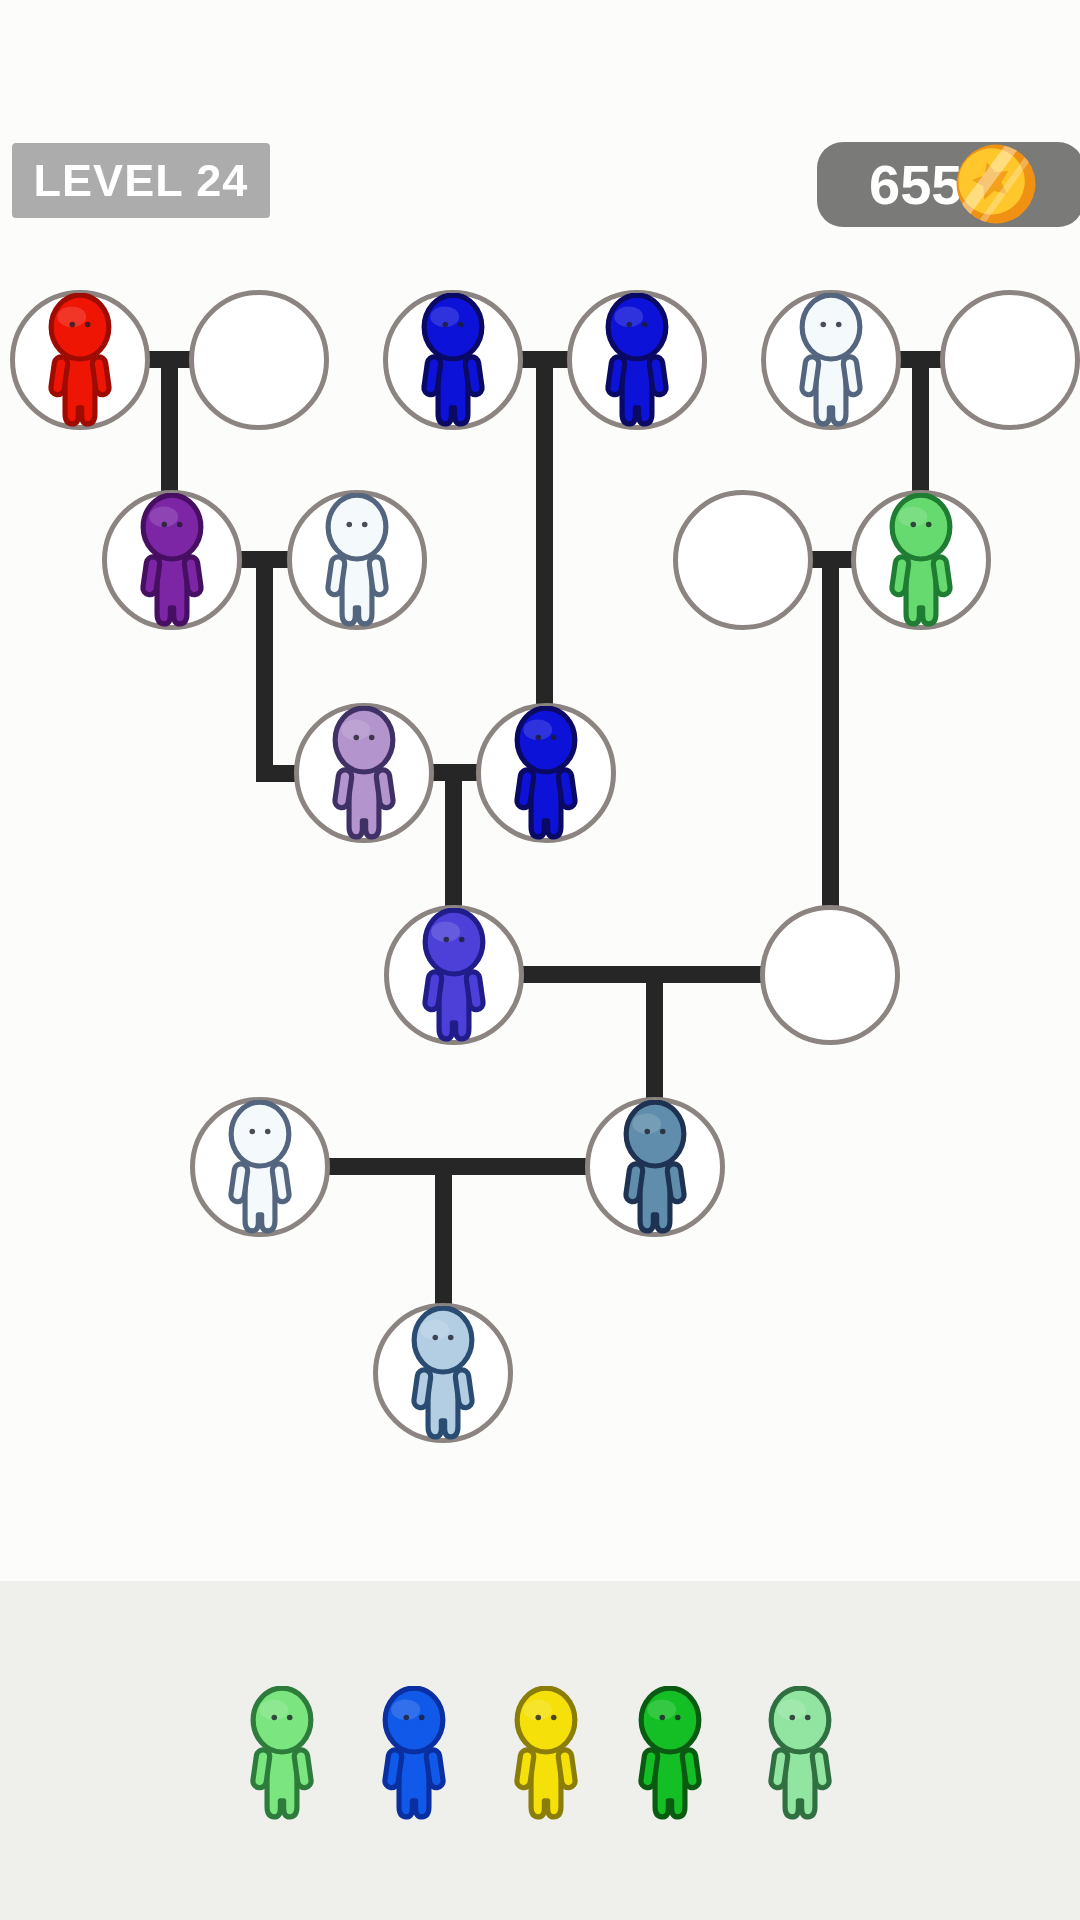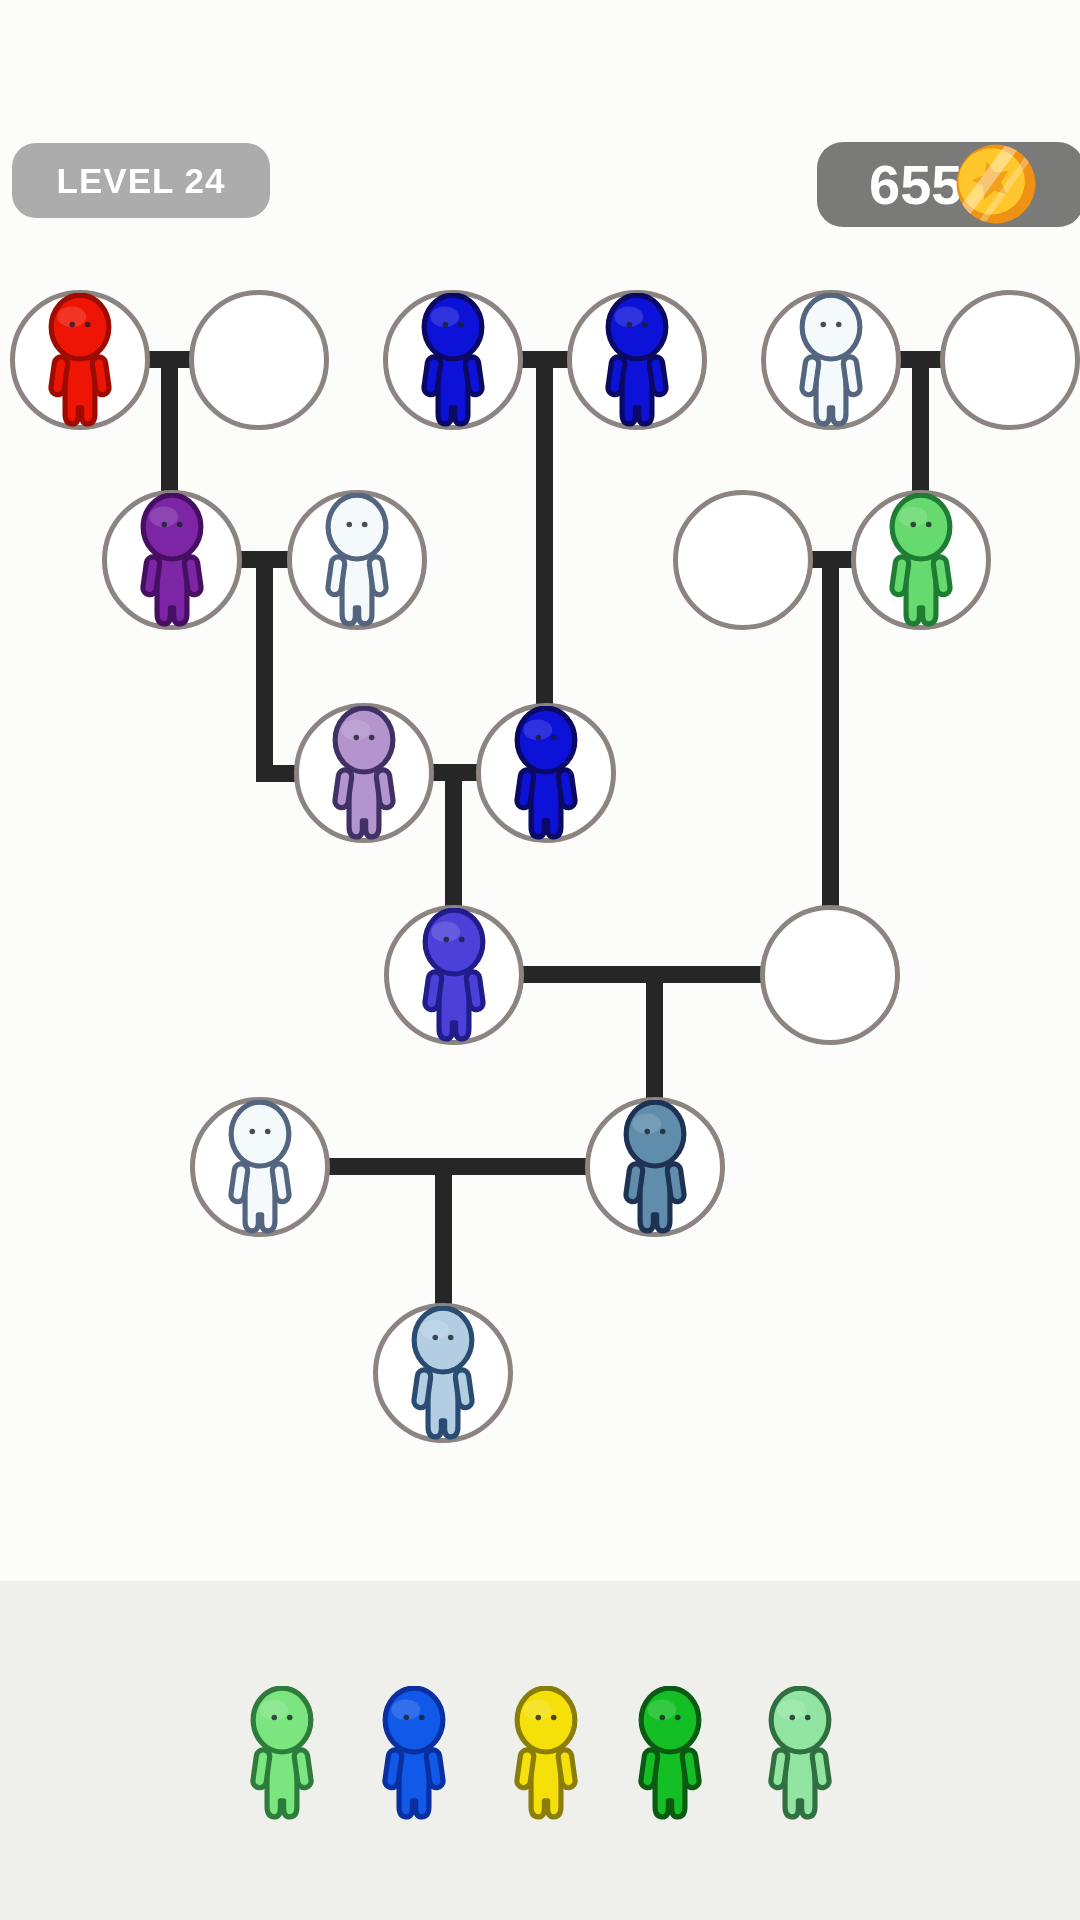--- a/index.html
+++ b/index.html
@@ -10,22 +10,22 @@
     overflow:hidden;
     font-family:"Liberation Sans", sans-serif;
   }
   .badge{
     position:absolute;
     display:flex;align-items:center;justify-content:center;
     color:#fff;font-weight:bold;
   }
   #level-badge{
     left:12px;top:143px;width:258px;height:75px;
-    background:#ACACAC;border-radius:24px;
-    font-size:35px;letter-spacing:1px;
+    background:#ACACAC;border-radius:4px;
+    font-size:45px;letter-spacing:1px;
   }
   #coin-badge{
     left:817px;top:142px;width:267px;height:85px;
     background:#7A7A78;border-radius:26px;
     font-size:56px;
     justify-content:flex-start;
     padding-left:52px;box-sizing:border-box;
   }
   #coin-icon{
     position:absolute;left:953px;top:141px;width:86px;height:86px;

